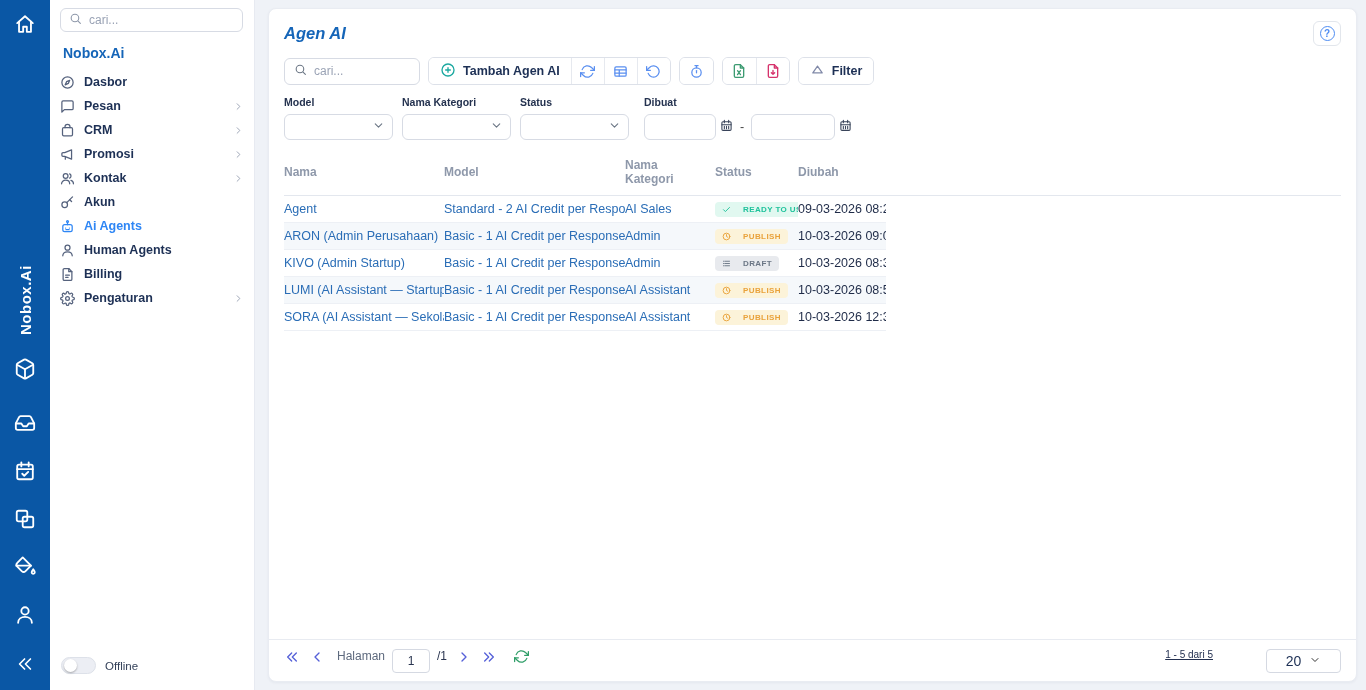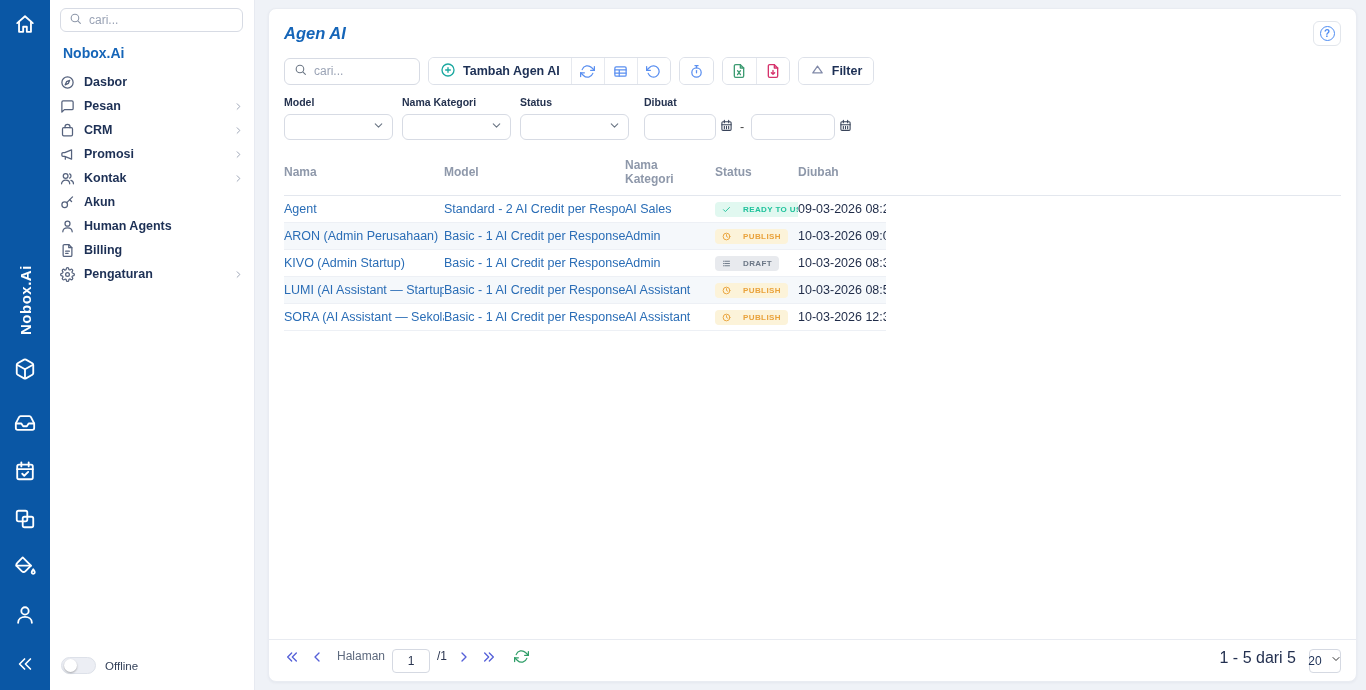--- a/index.html
+++ b/index.html
@@ -77,22 +77,22 @@
   .badge .ic{stroke-width:2.5;}
 
   .spacer{flex:1;}
   .pager{border-top:1px solid #e8ebf1;height:42px;display:flex;align-items:center;justify-content:space-between;padding:0 15px;flex:none;}
   .pager-left,.pager-right{display:flex;align-items:flex-start;}
   .pg-btn{background:none;border:none;display:flex;align-items:center;color:var(--pager-arrow);cursor:pointer;padding:0;margin-right:9px;}
   .pg-label{color:#5e6a7e;font-size:12px;margin:0 7px 0 3px;}
   .pg-input{width:38px;height:24px;border:1px solid #d5d9e2;border-radius:4px;text-align:center;font-size:12px;color:#2a3550;outline:none;margin-right:7px;}
   .pg-of{color:#2a3550;font-size:12px;margin-right:9px;}
   .pg-refresh{color:var(--pager-green);margin-left:8px;}
-  .pg-range{color:#233050;font-size:16px;margin-right:13px;}
-  .pg-size{width:32px;height:24px;border:1px solid #d5d9e2;border-radius:4px;display:flex;align-items:center;justify-content:center;gap:8px;color:#1d3055;font-size:12px;cursor:pointer;background:#fff;}
+  .pg-range{color:#233050;font-size:10px;margin-right:13px;text-decoration:underline;}
+  .pg-size{width:75px;height:24px;border:1px solid #d5d9e2;border-radius:4px;display:flex;align-items:center;justify-content:center;gap:8px;color:#1d3055;font-size:14px;cursor:pointer;background:#fff;margin-left:40px;}
   .pg-size .ic{color:#333;}
 </style>
 </head>
 <body>
 
 <div class="rail">
   <div class="rail-btn" style="top:13px" id="rail-home">
       <svg class="ic" width="22" height="22" viewBox="0 0 24 24">
         <path d="M3.5 11L12 3.5 20.5 11"></path>
         <path d="M5.5 9.5V20.5h4.5v-5.5h4v5.5h4.5V9.5"></path>
@@ -226,20 +226,32 @@
       </div>
       <div class="menu-item">
         <span class="mi-ic">
           <svg class="ic" width="15" height="15" viewBox="0 0 24 24">
             <circle cx="7.5" cy="15.5" r="4.5"></circle>
             <path d="M10.8 12.2L20 3"></path>
             <path d="M15.5 7.5l3 3"></path>
           </svg>
         </span>
         <span>Akun</span>
+      </div>
+      <div class="menu-item active">
+        <span class="mi-ic">
+          <svg class="ic" width="15" height="15" viewBox="0 0 24 24">
+            <rect x="4.5" y="9" width="15" height="11" rx="3"></rect>
+            <path d="M12 9V5.5"></path>
+            <circle cx="12" cy="4" r="1.5"></circle>
+            <path d="M9 14.5h.01M15 14.5h.01"></path>
+            <path d="M9.5 17h5"></path>
+          </svg>
+        </span>
+        <span>Ai Agents</span>
       </div>
       <div class="menu-item">
         <span class="mi-ic">
           <svg class="ic" width="15" height="15" viewBox="0 0 24 24">
             <circle cx="12" cy="7.5" r="4"></circle>
             <path d="M4.5 20.5c0-4 3.4-6.5 7.5-6.5s7.5 2.5 7.5 6.5"></path>
           </svg>
         </span>
         <span>Human Agents</span>
       </div>

